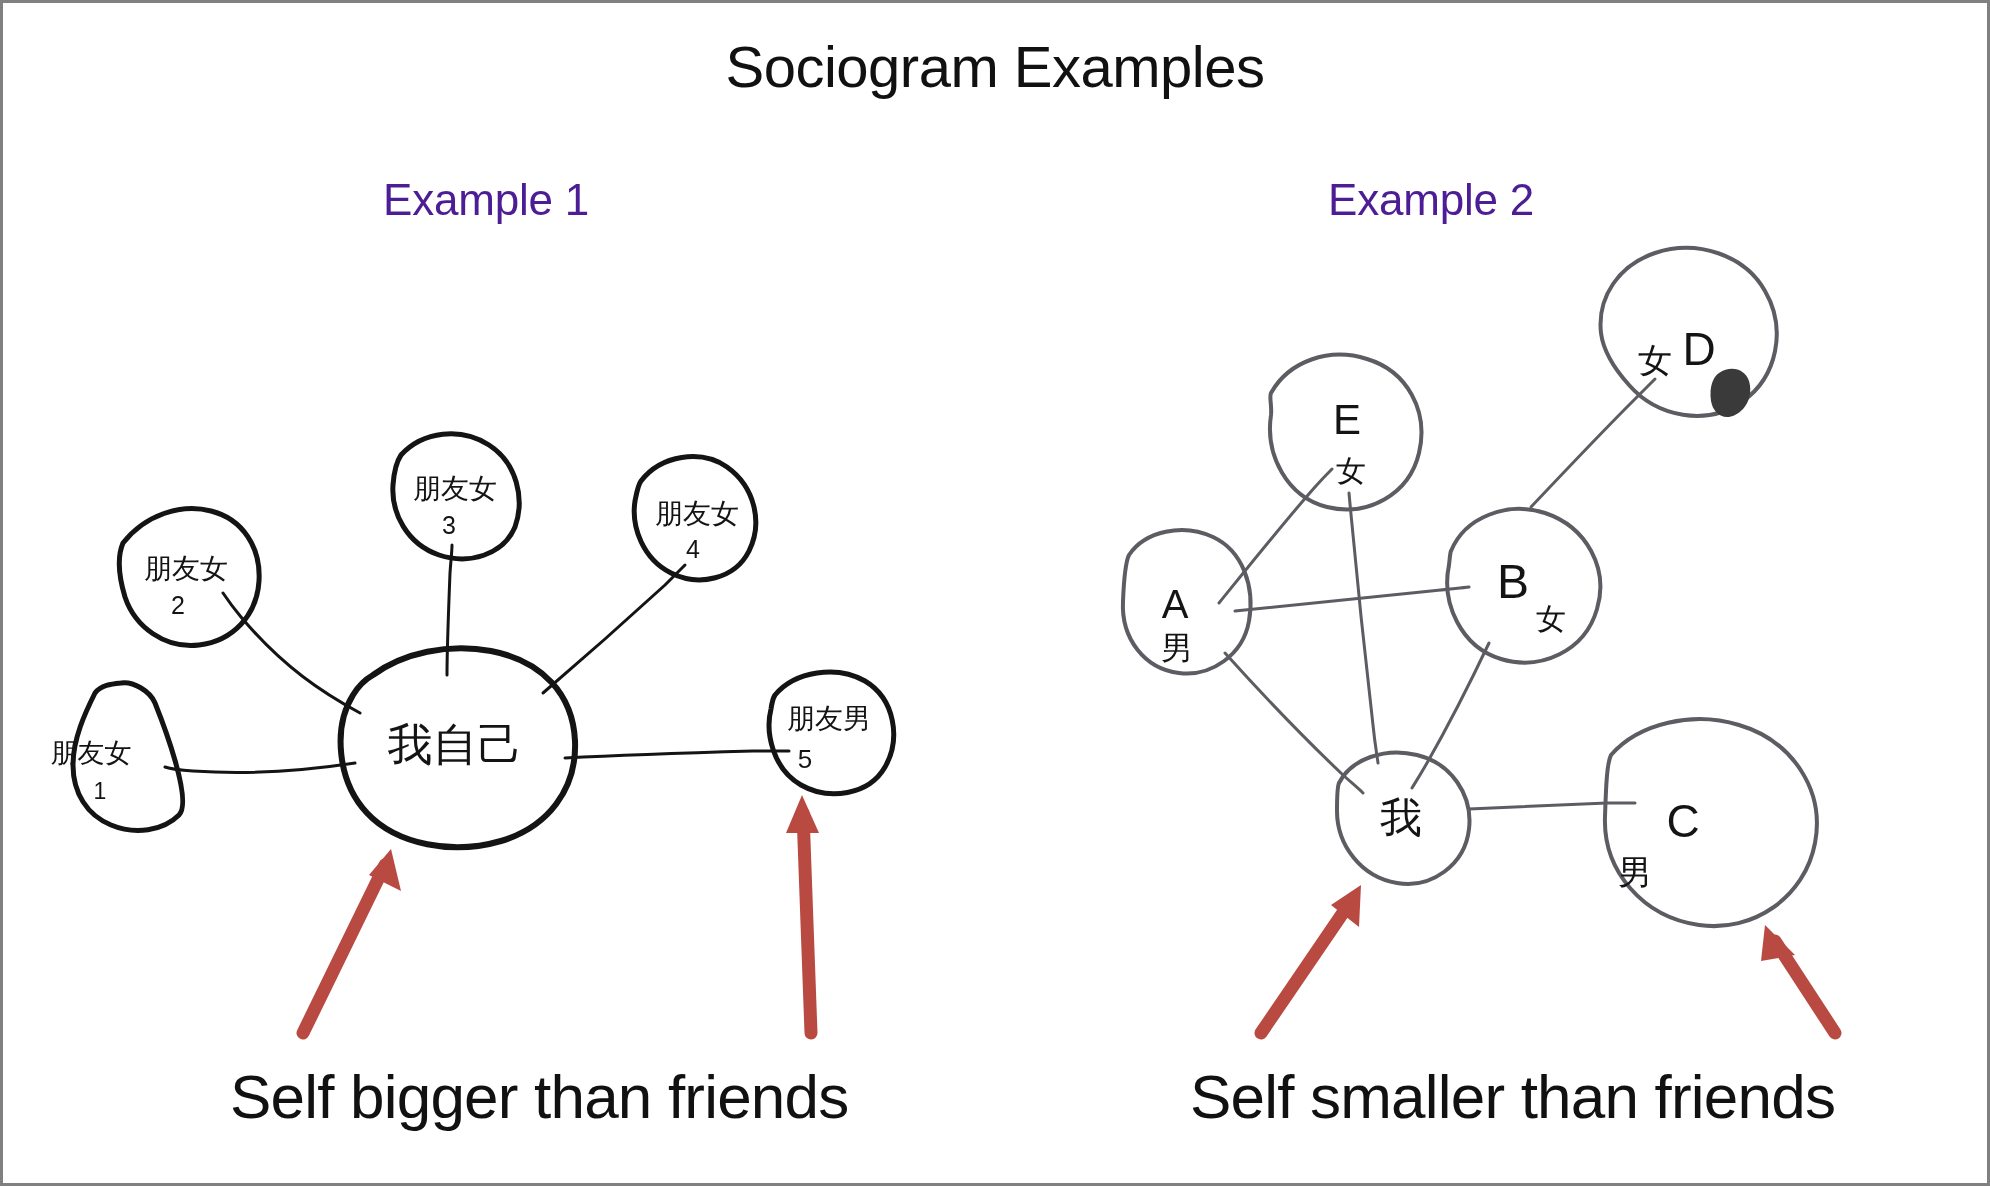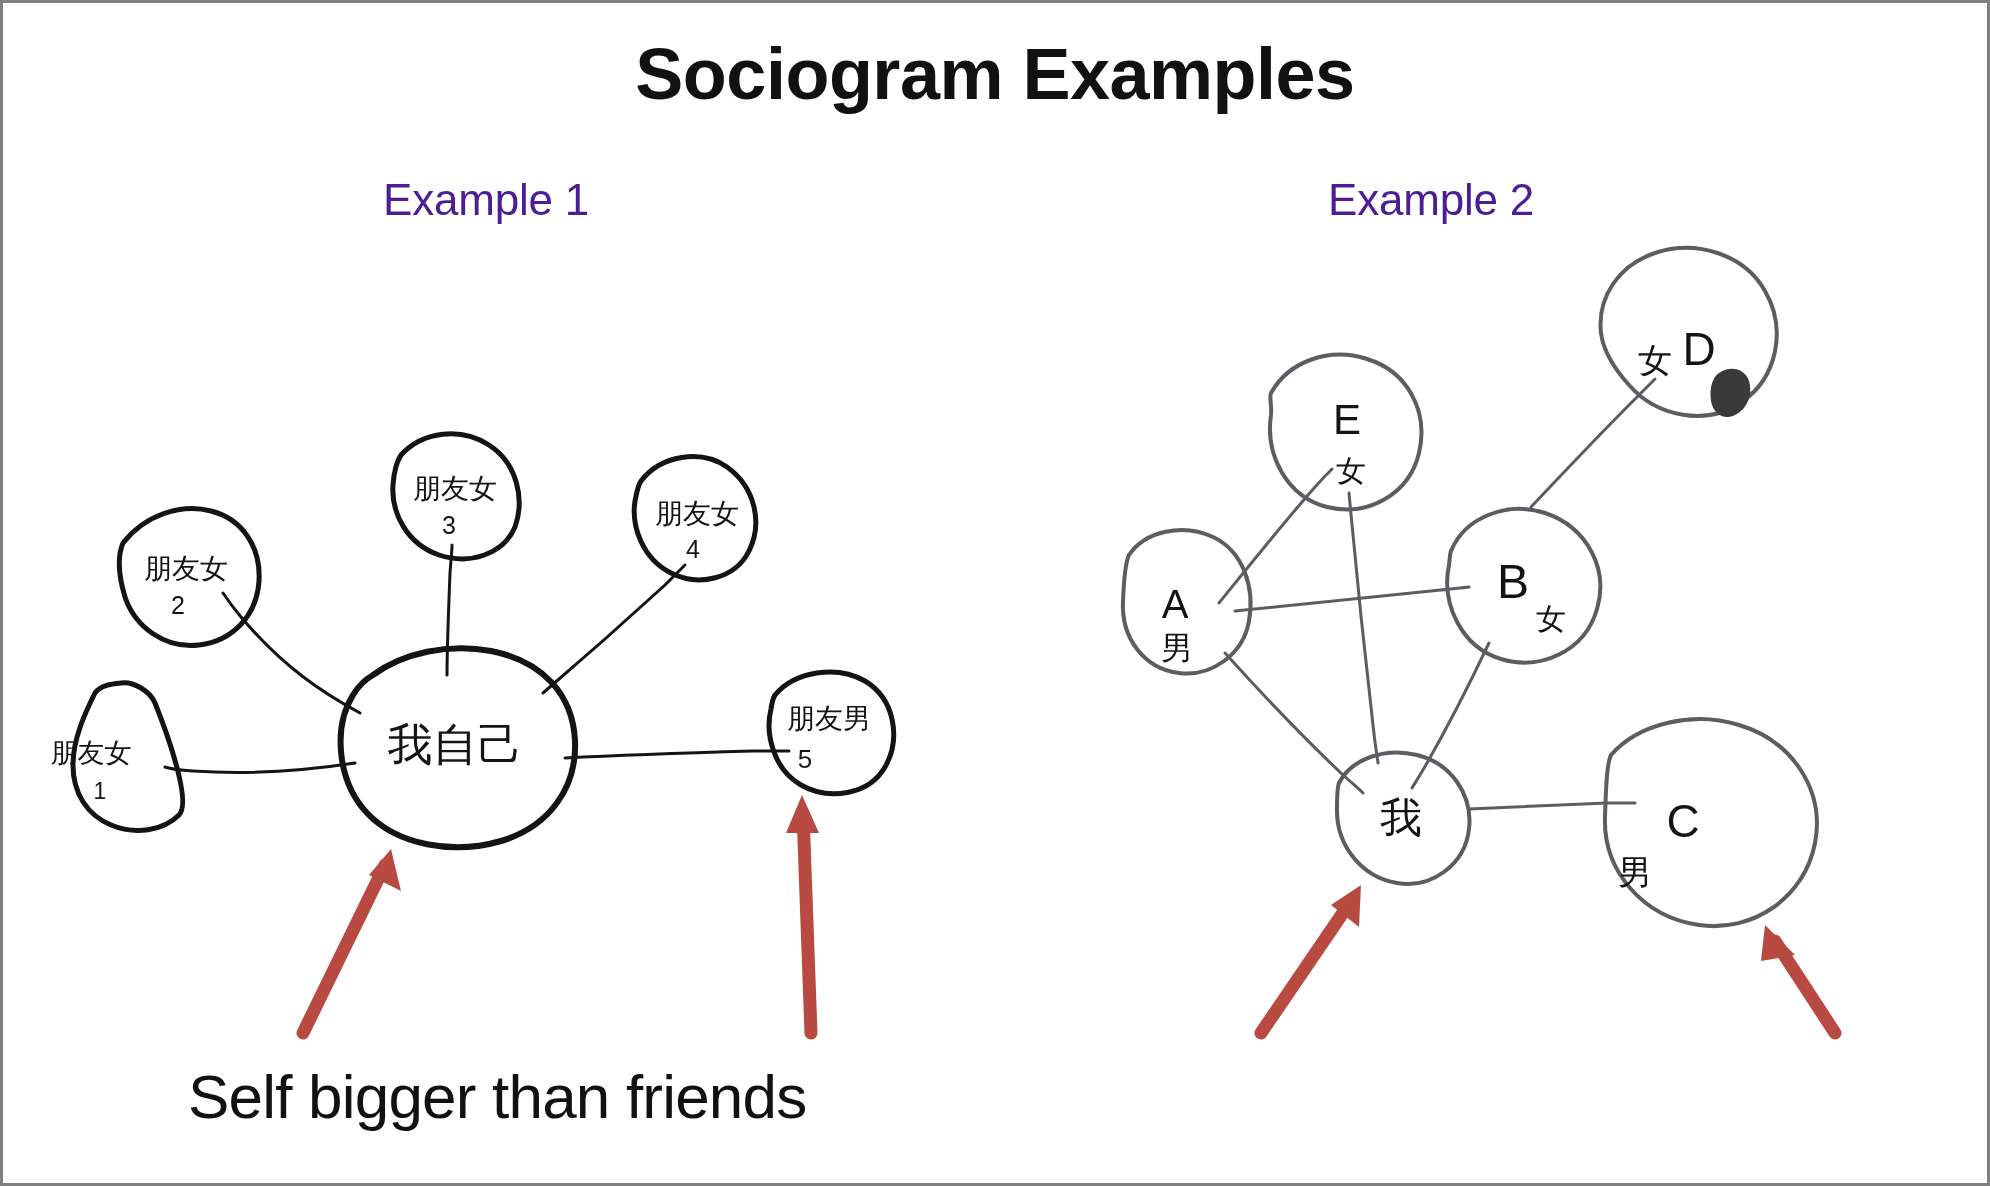--- a/index.html
+++ b/index.html
@@ -17,22 +17,22 @@
     box-sizing: border-box;
     overflow: hidden;
     font-family: "Liberation Sans", sans-serif;
   }
   #slide-title {
     position: absolute;
     top: 30px;
     left: 0;
     width: 100%;
     text-align: center;
-    font-size: 72px;
-    font-weight: 700;
+    font-size: 58px;
+    font-weight: 400;
     color: #111111;
     letter-spacing: -0.5px;
   }
   .example-heading {
     position: absolute;
     font-size: 44px;
     font-weight: 400;
     color: #4c1d95;
     letter-spacing: -0.2px;
     white-space: nowrap;
@@ -40,20 +40,21 @@
   #example1-heading { top: 172px; left: 380px; }
   #example2-heading { top: 172px; left: 1325px; }
 
   .caption {
     position: absolute;
     font-size: 62px;
     font-weight: 400;
     color: #111111;
     letter-spacing: -0.8px;
     white-space: nowrap;
+    margin-left: 42px;
   }
   #caption1 { top: 1058px; left: 185px; }
   #caption2 { top: 1058px; left: 1145px; }
 
   .canvas {
     position: absolute;
     top: 0;
     left: 0;
     width: 1990px;
     height: 1186px;
@@ -210,14 +211,15 @@
         <path d="M 1358 882 L 1356 924 L 1328 902 Z" fill="#b94a42"></path>
       </g>
       <g>
         <line x1="1832" y1="1030" x2="1772" y2="938" stroke="#b94a42" stroke-width="13" stroke-linecap="round"></line>
         <path d="M 1762 922 L 1792 952 L 1758 958 Z" fill="#b94a42"></path>
       </g>
     </g>
   </svg>
 
   <div class="caption" id="caption1">Self bigger than friends</div>
+  <div class="caption" id="caption2">Self smaller than friends</div>
 
 </div>
 
 </body></html>

